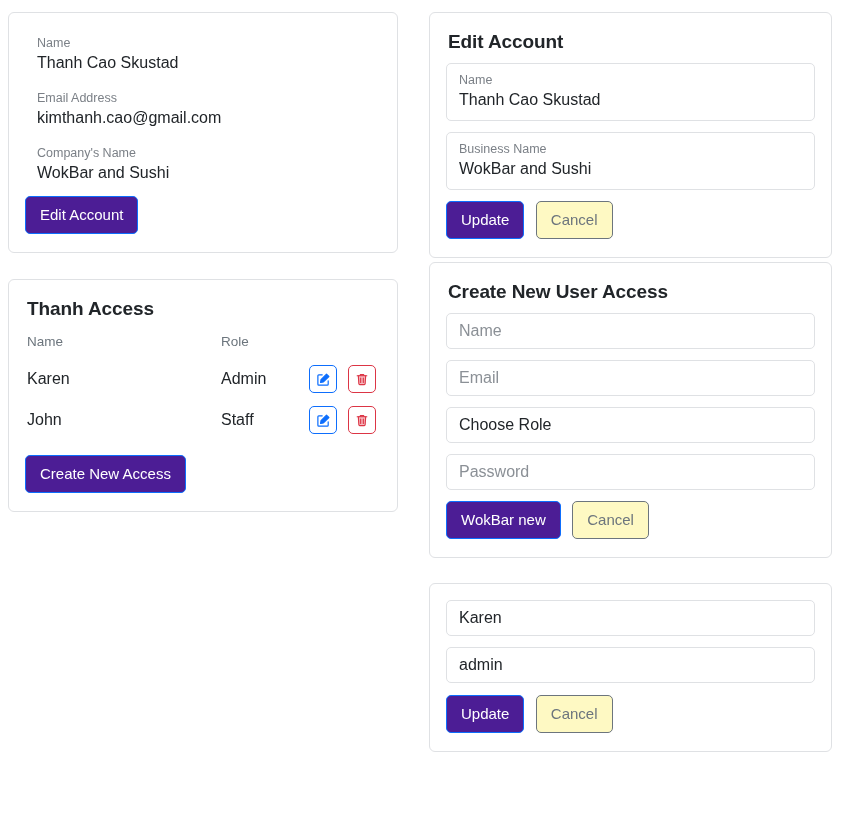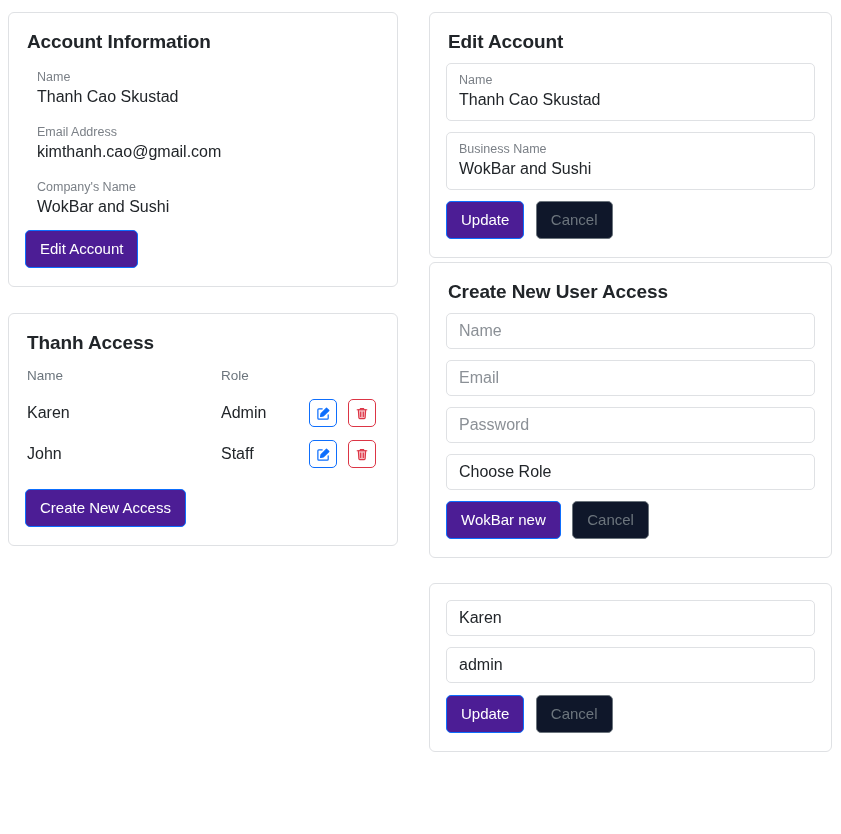--- a/index.html
+++ b/index.html
@@ -76,21 +76,21 @@
     cursor: pointer;
     font-family: "Liberation Sans", sans-serif;
     vertical-align: top;
   }
   .btn-primary {
     background: #4c1d95;
     color: #ffffff;
     border-color: #0d6efd;
   }
   .btn-outline {
-    background: #0f172a;
+    background: #fef9c3;
     color: #6c757d;
     border-color: #6c757d;
   }
   .btn-row { margin-top: 12px; }
   .btn-row .btn + .btn { margin-left: 7px; }
 
   
   .ua-table {
     width: 100%;
     border-collapse: collapse;
@@ -161,21 +161,20 @@
   .f-text { color: #212529; }
 </style>
 </head>
 <body>
 
 <div id="page">
 
   <div class="col-left">
 
     <div class="card">
-      <div class="card-title">Account Information</div>
 
       <div class="ro-field">
         <div class="ro-label">Name</div>
         <div class="ro-value">Thanh Cao Skustad</div>
       </div>
 
       <div class="ro-field">
         <div class="ro-label">Email Address</div>
         <div class="ro-value">kimthanh.cao@gmail.com</div>
       </div>
@@ -283,24 +282,24 @@
     <div class="card" style="margin-top:4px;">
       <div class="card-title">Create New User Access</div>
 
       <div class="field plain">
         <span class="f-placeholder">Name</span>
       </div>
       <div class="field plain">
         <span class="f-placeholder">Email</span>
       </div>
       <div class="field plain">
+        <span class="f-text">Choose Role</span>
+      </div>
+      <div class="field plain">
         <span class="f-placeholder">Password</span>
-      </div>
-      <div class="field plain">
-        <span class="f-text">Choose Role</span>
       </div>
 
       <div class="btn-row" style="margin-top:10px;">
         <button class="btn btn-primary">WokBar new</button>
         <button class="btn btn-outline">Cancel</button>
       </div>
     </div>
 
     <div class="card" style="margin-top:25px;">
 

